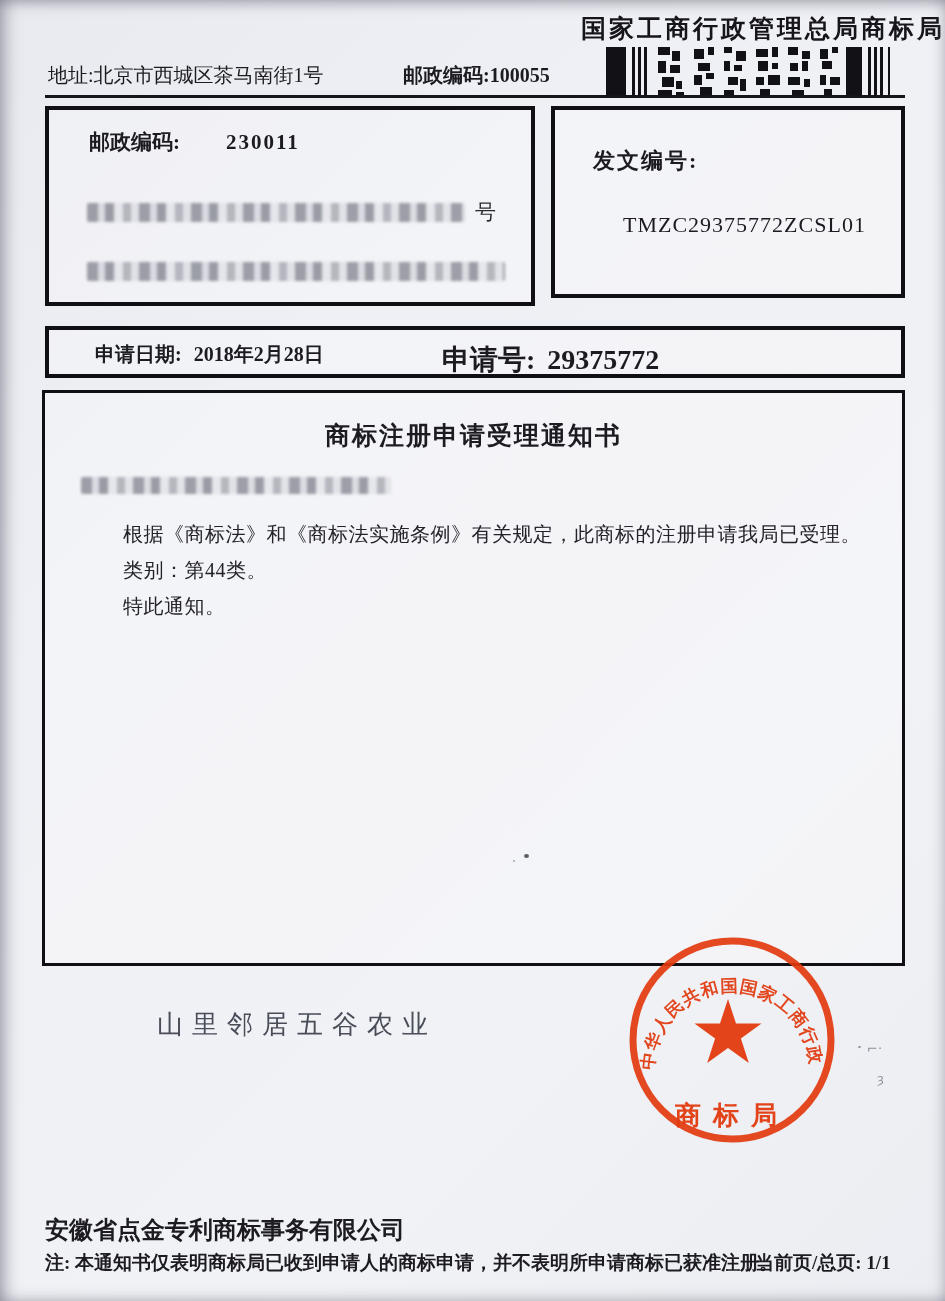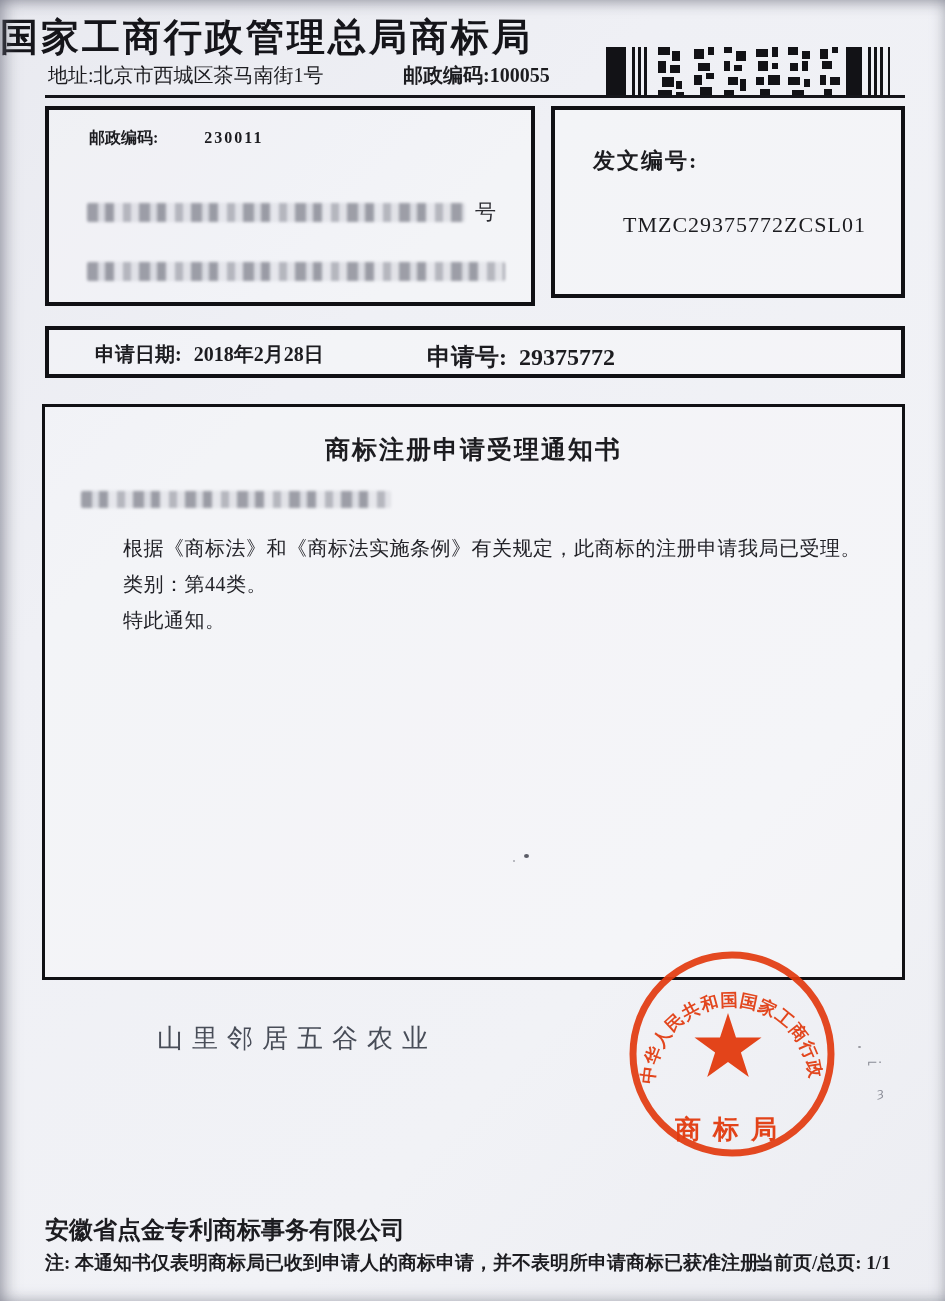--- a/index.html
+++ b/index.html
@@ -8,46 +8,46 @@
     background:linear-gradient(135deg,#e9eaf0 0%,#eff0f5 30%,#f1f2f6 70%,#ecedf2 100%);
     font-family:"Liberation Serif","DejaVu Serif",serif;color:#1c1c20;
   }
   .vignette{position:absolute;inset:0;pointer-events:none;z-index:50;
     box-shadow:inset 14px 0 16px -9px rgba(110,112,126,.6),
                inset 0 12px 14px -9px rgba(110,112,126,.55),
                inset -12px 0 14px -10px rgba(120,122,136,.4),
                inset 0 -12px 14px -10px rgba(120,122,136,.4);}
   .abs{position:absolute;}
   
-  .doc-title{left:0;right:0;top:12px;text-align:left;font-size:38px;font-weight:600;letter-spacing:3px;color:#15151a;}
+  .doc-title{left:0;right:0;top:12px;text-align:right;font-size:25px;font-weight:600;letter-spacing:3px;color:#15151a;}
   .addr-row{top:62px;left:48px;font-size:20px;font-weight:400;}
   .post-row{top:62px;left:403px;font-size:20px;font-weight:600;}
   .barcode{top:47px;left:606px;}
   .hrule{top:95px;left:45px;width:860px;height:3px;background:#15151a;}
   
   .box{border:4px solid #101014;background:rgba(255,255,255,.25);box-sizing:border-box;}
   .recipient-box{left:45px;top:106px;width:490px;height:200px;}
   .docnum-box{left:551px;top:106px;width:354px;height:192px;}
   .app-box{left:45px;top:326px;width:860px;height:52px;border-width:4px;}
-  .main-box{left:42px;top:390px;width:863px;height:576px;border-width:3px;margin-top:14px;}
-  .rc-postcode{left:40px;top:18px;font-size:16px;font-weight:600;}
+  .main-box{left:42px;top:390px;width:863px;height:576px;border-width:3px;}
+  .rc-postcode{left:40px;top:18px;font-size:21px;font-weight:600;}
   .rc-postcode .val{margin-left:46px;letter-spacing:2px;}
   .rc-line1{left:38px;top:88px;display:flex;align-items:center;}
   .rc-line1 .suffix{font-size:21px;margin-left:10px;color:#2a2a30;}
   .rc-line2{left:38px;top:152px;}
   .redact{background:repeating-linear-gradient(90deg,
       rgba(110,112,124,.65) 0 11px, rgba(175,177,188,.35) 11px 18px,
       rgba(95,97,110,.6) 18px 27px, rgba(200,201,210,.3) 27px 36px,
       rgba(130,132,144,.55) 36px 44px, rgba(185,186,196,.3) 44px 52px);
     filter:blur(1.6px);height:19px;border-radius:2px;}
   .dn-label{left:38px;top:36px;font-size:22px;font-weight:600;letter-spacing:2px;}
   .dn-value{left:68px;top:102px;font-size:22px;letter-spacing:1px;}
   .app-date{left:20px;top:11px;font-size:20px;font-weight:600;margin-left:26px;}
   .app-date .val,.app-num .val{font-weight:600;margin-left:12px;}
-  .app-num{left:378px;top:11px;font-size:24px;font-weight:600;}
+  .app-num{left:393px;top:11px;font-size:28px;font-weight:600;}
   
   .notice-title{left:0;right:0;top:26px;text-align:center;font-size:25px;font-weight:600;letter-spacing:2px;}
   .addressee{left:36px;top:84px;}
   .para{left:78px;font-size:20px;letter-spacing:.5px;color:#222228;}
   .p1{top:128px;}
   .p2{top:164px;}
   .p3{top:200px;}
   .trademark{left:112px;top:614px;font-size:26px;letter-spacing:9px;color:#484d58;
     font-family:"DejaVu Sans","Liberation Sans",sans-serif;font-weight:500;}
   

